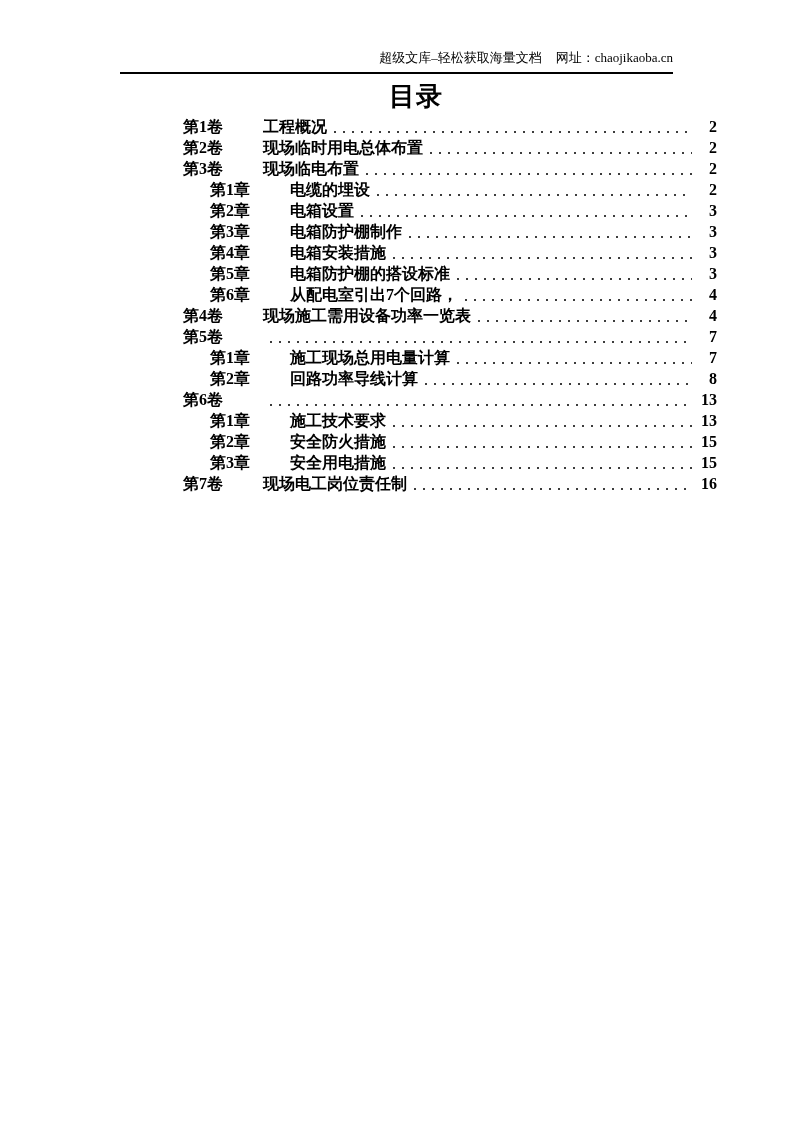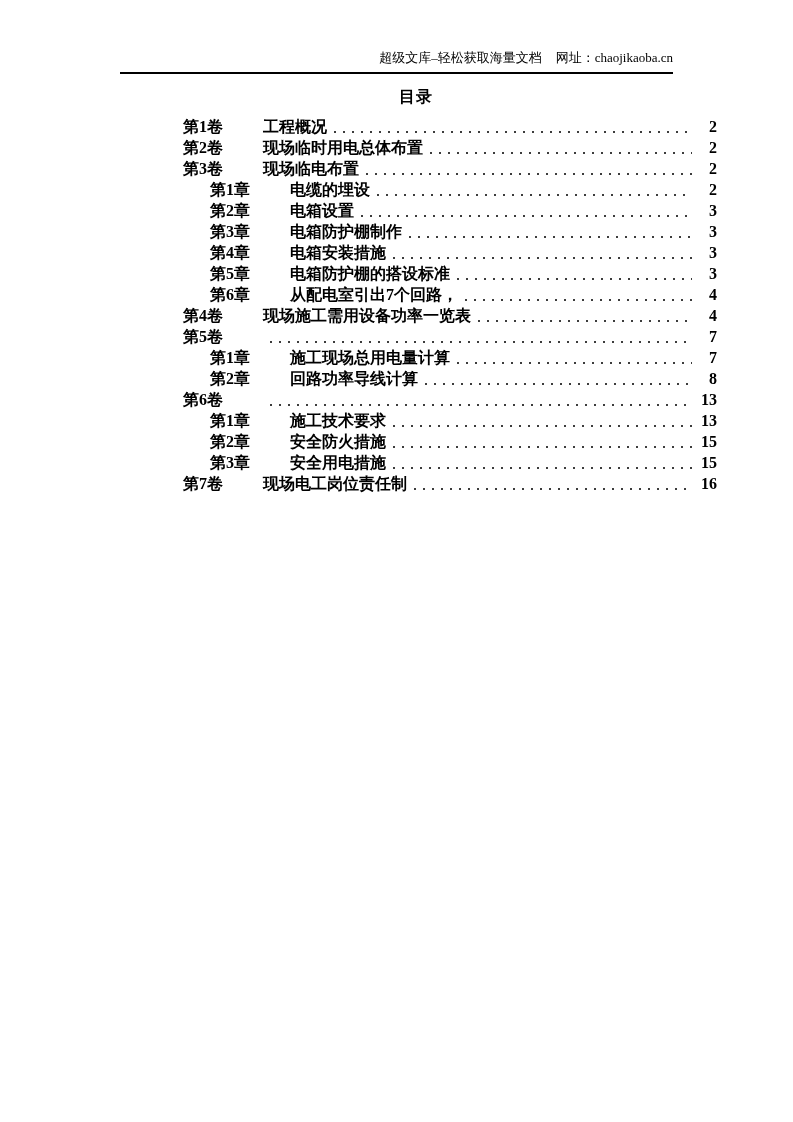--- a/index.html
+++ b/index.html
@@ -37,21 +37,21 @@
     border-top: 2px solid #000000;
   }
   .header .url-wrap { display: inline-flex; align-items: center; }
   
   .doc-title {
     position: absolute;
     left: 120px; top: 84px;
     width: 556px;
     text-align: center;
     text-indent: 36px;
-    font-size: 16px;
+    font-size: 26px;
     font-weight: bold;
     letter-spacing: 1px;
     line-height: 26px;
   }
   
   .toc {
     position: absolute;
     left: 152px; top: 116px;
     width: 534px;
     margin-left: 31px;

